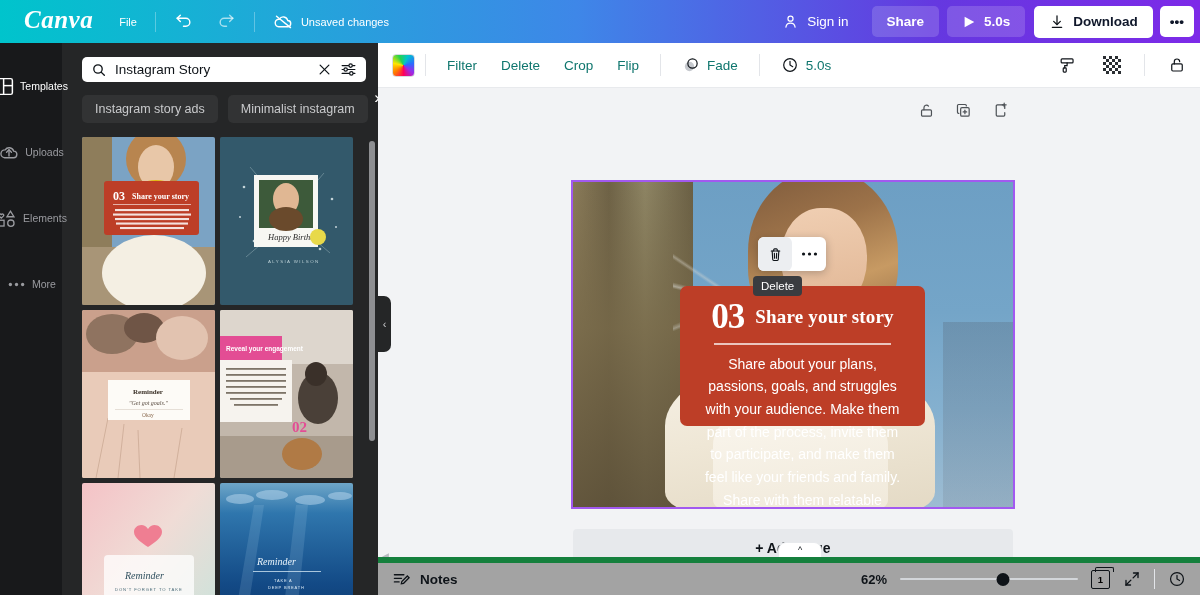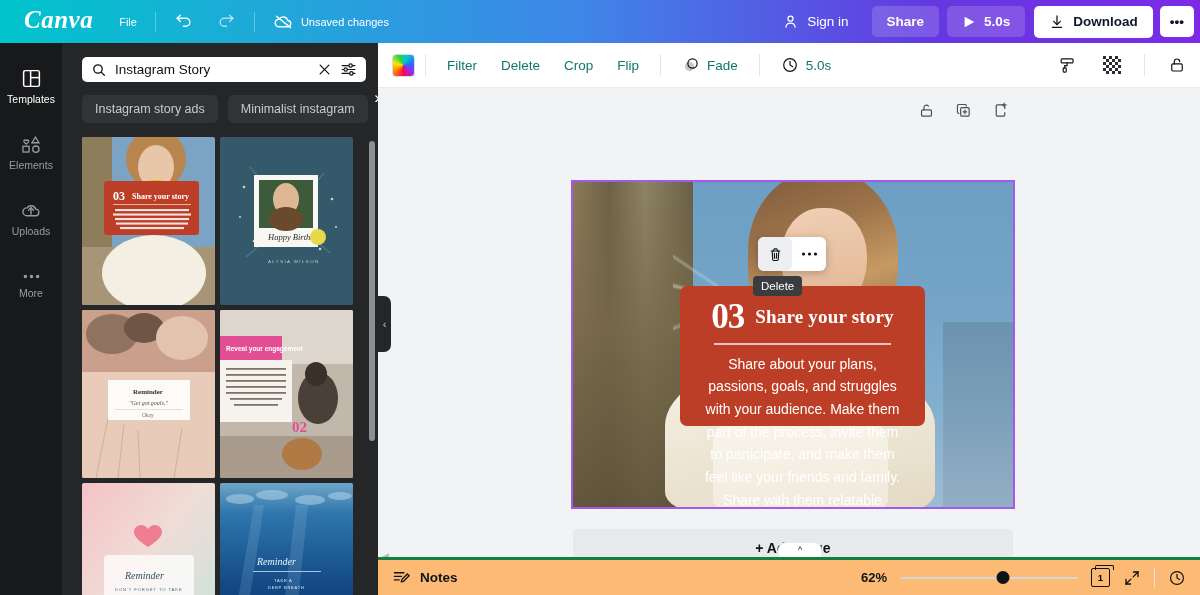--- a/index.html
+++ b/index.html
@@ -37,21 +37,21 @@
   .tb-btn.white { background: #fff; color: #0f172a; }
   .tb-btn.plain { background: transparent; font-weight: 400; }
 
   
   .rail {
     position: absolute; left: 0; top: 43px; width: 62px; height: 552px;
     background: #18191b; z-index: 30;
     display: flex; flex-direction: column; align-items: center; padding-top: 10px;
   }
   .rail-item {
-    width: 62px; height: 66px; display: flex; flex-direction: column;
+    width: 62px; height: 66px; display: flex; 
     align-items: center; justify-content: center; gap: 5px;
     color: #9a9ba0; font-size: 10.5px;
   }
   .rail-item.active { color: #fff; }
   .rail-item .lbl { line-height: 1; }
 
   
   .panel {
     position: absolute; left: 62px; top: 43px; width: 316px; height: 552px;
     background: #252627; z-index: 20; overflow: hidden;
@@ -230,21 +230,21 @@
     align-items: center; justify-content: center;
     font-size: 14px; font-weight: 600; color: #0e1318;
   }
   .area-scroll-l {
     position: absolute; left: 4px; bottom: 6px; color: #b8bbc0; font-size: 9px;
   }
 
   
   .bottombar {
     position: absolute; left: 0; bottom: 0; width: 822px; height: 38px;
-    background: #fdba74; border-top: 3px solid #15803d;
+    background: #a3a3a3; border-top: 6px solid #15803d;
     display: flex; align-items: center; padding: 0 14px;
   }
   .notes { display: flex; align-items: center; gap: 9px; font-size: 13.5px; font-weight: 600; color: #0e1318; }
   .bb-right { margin-left: auto; display: flex; align-items: center; gap: 13px; }
   .zoom-pct { font-size: 13px; font-weight: 600; color: #0e1318; width: 34px; text-align: right; }
   .slider { position: relative; width: 178px; height: 14px; display: flex; align-items: center; }
   .slider-track { width: 100%; height: 2px; background: #d3d6da; border-radius: 2px; }
   .slider-knob {
     position: absolute; left: 58%; width: 13px; height: 13px; border-radius: 50%;
     background: #0e1318; transform: translateX(-50%);
@@ -344,38 +344,38 @@
         <svg width="21" height="21" viewBox="0 0 24 24" fill="none" stroke="currentColor" stroke-width="1.7">
           <rect x="3" y="3" width="18" height="18" rx="2"></rect>
             <line x1="11" y1="3" x2="11" y2="21"></line>
             <line x1="11" y1="11" x2="21" y2="11"></line>
         </svg>
       </span>
       <span class="lbl">Templates</span>
     </div>
     <div class="rail-item">
       <span>
+        <svg width="22" height="21" viewBox="0 0 24 24" fill="none" stroke="currentColor" stroke-width="1.6" stroke-linecap="round">
+          <path d="M7 18h10a3.8 3.8 0 0 0 .3-7.6A5.4 5.4 0 0 0 7.6 9 4 4 0 0 0 7 18z"></path>
+          <line x1="12" y1="16" x2="12" y2="9"></line>
+            <polyline points="9.2,11.6 12,8.8 14.8,11.6"></polyline>
+        </svg>
+      </span>
+      <span class="lbl">Uploads</span>
+    </div>
+    <div class="rail-item">
+      <span>
         <svg width="23" height="21" viewBox="0 0 26 24" fill="none" stroke="currentColor" stroke-width="1.5">
           <path d="M7 7.6c-1.6-1.7-3.6.2-2.4 1.7L7 11.6l2.4-2.3C10.6 7.8 8.6 5.9 7 7.6z"></path>
           <polygon points="17.5,3.6 21.5,10 13.5,10"></polygon>
           <rect x="3.2" y="14" width="7" height="6.6"></rect>
           <circle cx="18" cy="17.3" r="3.6"></circle>
         </svg>
       </span>
       <span class="lbl">Elements</span>
-    </div>
-    <div class="rail-item">
-      <span>
-        <svg width="22" height="21" viewBox="0 0 24 24" fill="none" stroke="currentColor" stroke-width="1.6" stroke-linecap="round">
-          <path d="M7 18h10a3.8 3.8 0 0 0 .3-7.6A5.4 5.4 0 0 0 7.6 9 4 4 0 0 0 7 18z"></path>
-          <line x1="12" y1="16" x2="12" y2="9"></line>
-            <polyline points="9.2,11.6 12,8.8 14.8,11.6"></polyline>
-        </svg>
-      </span>
-      <span class="lbl">Uploads</span>
     </div>
     <div class="rail-item">
       <span>
         <svg width="21" height="13" viewBox="0 0 24 10" fill="currentColor">
           <circle cx="5" cy="5" r="1.9"></circle>
             <circle cx="12" cy="5" r="1.9"></circle>
             <circle cx="19" cy="5" r="1.9"></circle>
         </svg>
       </span>
       <span class="lbl">More</span>

